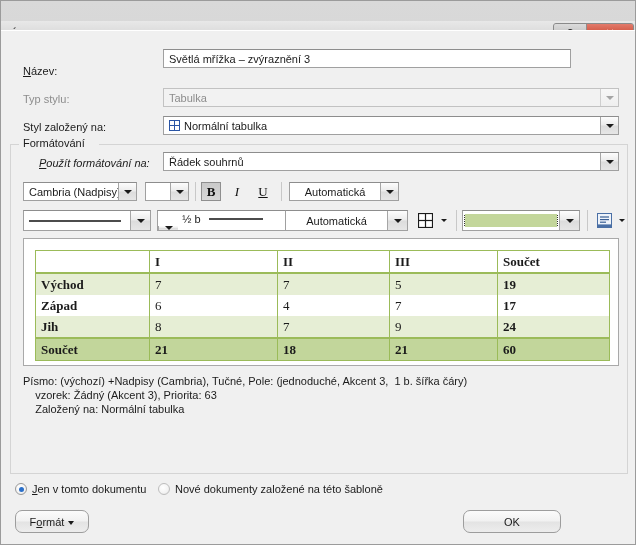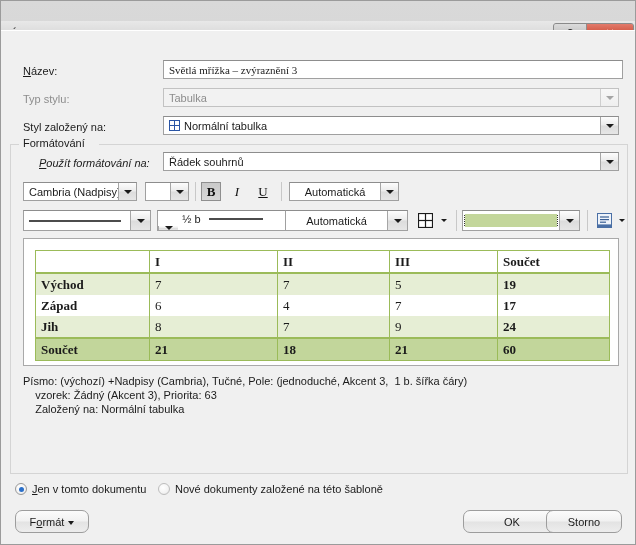--- a/index.html
+++ b/index.html
@@ -293,21 +293,21 @@
       <div class="wb close">✕</div>
     </div>
   </div>
 
   <div class="content">
 
 
     <div class="fieldlabel" style="left:22px; top:34px;">
       <span class="u">N</span><span>ázev:</span>
     </div>
-    <div class="tinput" style="left:162px; top:29px; width:460px; height:19px;font-family:Liberation Serif, serif;">Světlá mřížka – zvýraznění 3</div>
+    <div class="tinput" style="left:162px; top:18px; width:408px; height:19px;">Světlá mřížka – zvýraznění 3</div>
 
     <div class="fieldlabel disabled" style="left:22px; top:62px;">Typ stylu:</div>
     <div class="combo disabled" style="left:162px; top:57px; width:456px; height:19px;">
       <div class="combo-text">Tabulka</div>
       <div class="arrow-btn disabled">
         <span class="caret dis"></span>
       </div>
     </div>
 
     <div class="fieldlabel" style="left:22px; top:90px;">Styl založený na:</div>
@@ -520,16 +520,15 @@
       <span>Nové dokumenty založené na této šabloně</span>
     </div>
 
     <div class="btn" style="left:14px; top:479px; width:74px; height:23px;">
       <span class="lbl">
         <span>F<span class="u">o</span><span>rmát</span></span>
         <span class="tri-down"></span>
       </span>
     </div>
     <div class="btn" style="left:462px; top:479px; width:98px; height:23px;">OK</div>
-    <div class="btn" style="left:545px; top:479px; width:76px; height:23px;">Storno</div>
 
   </div>
 </div>
 
 </body></html>

